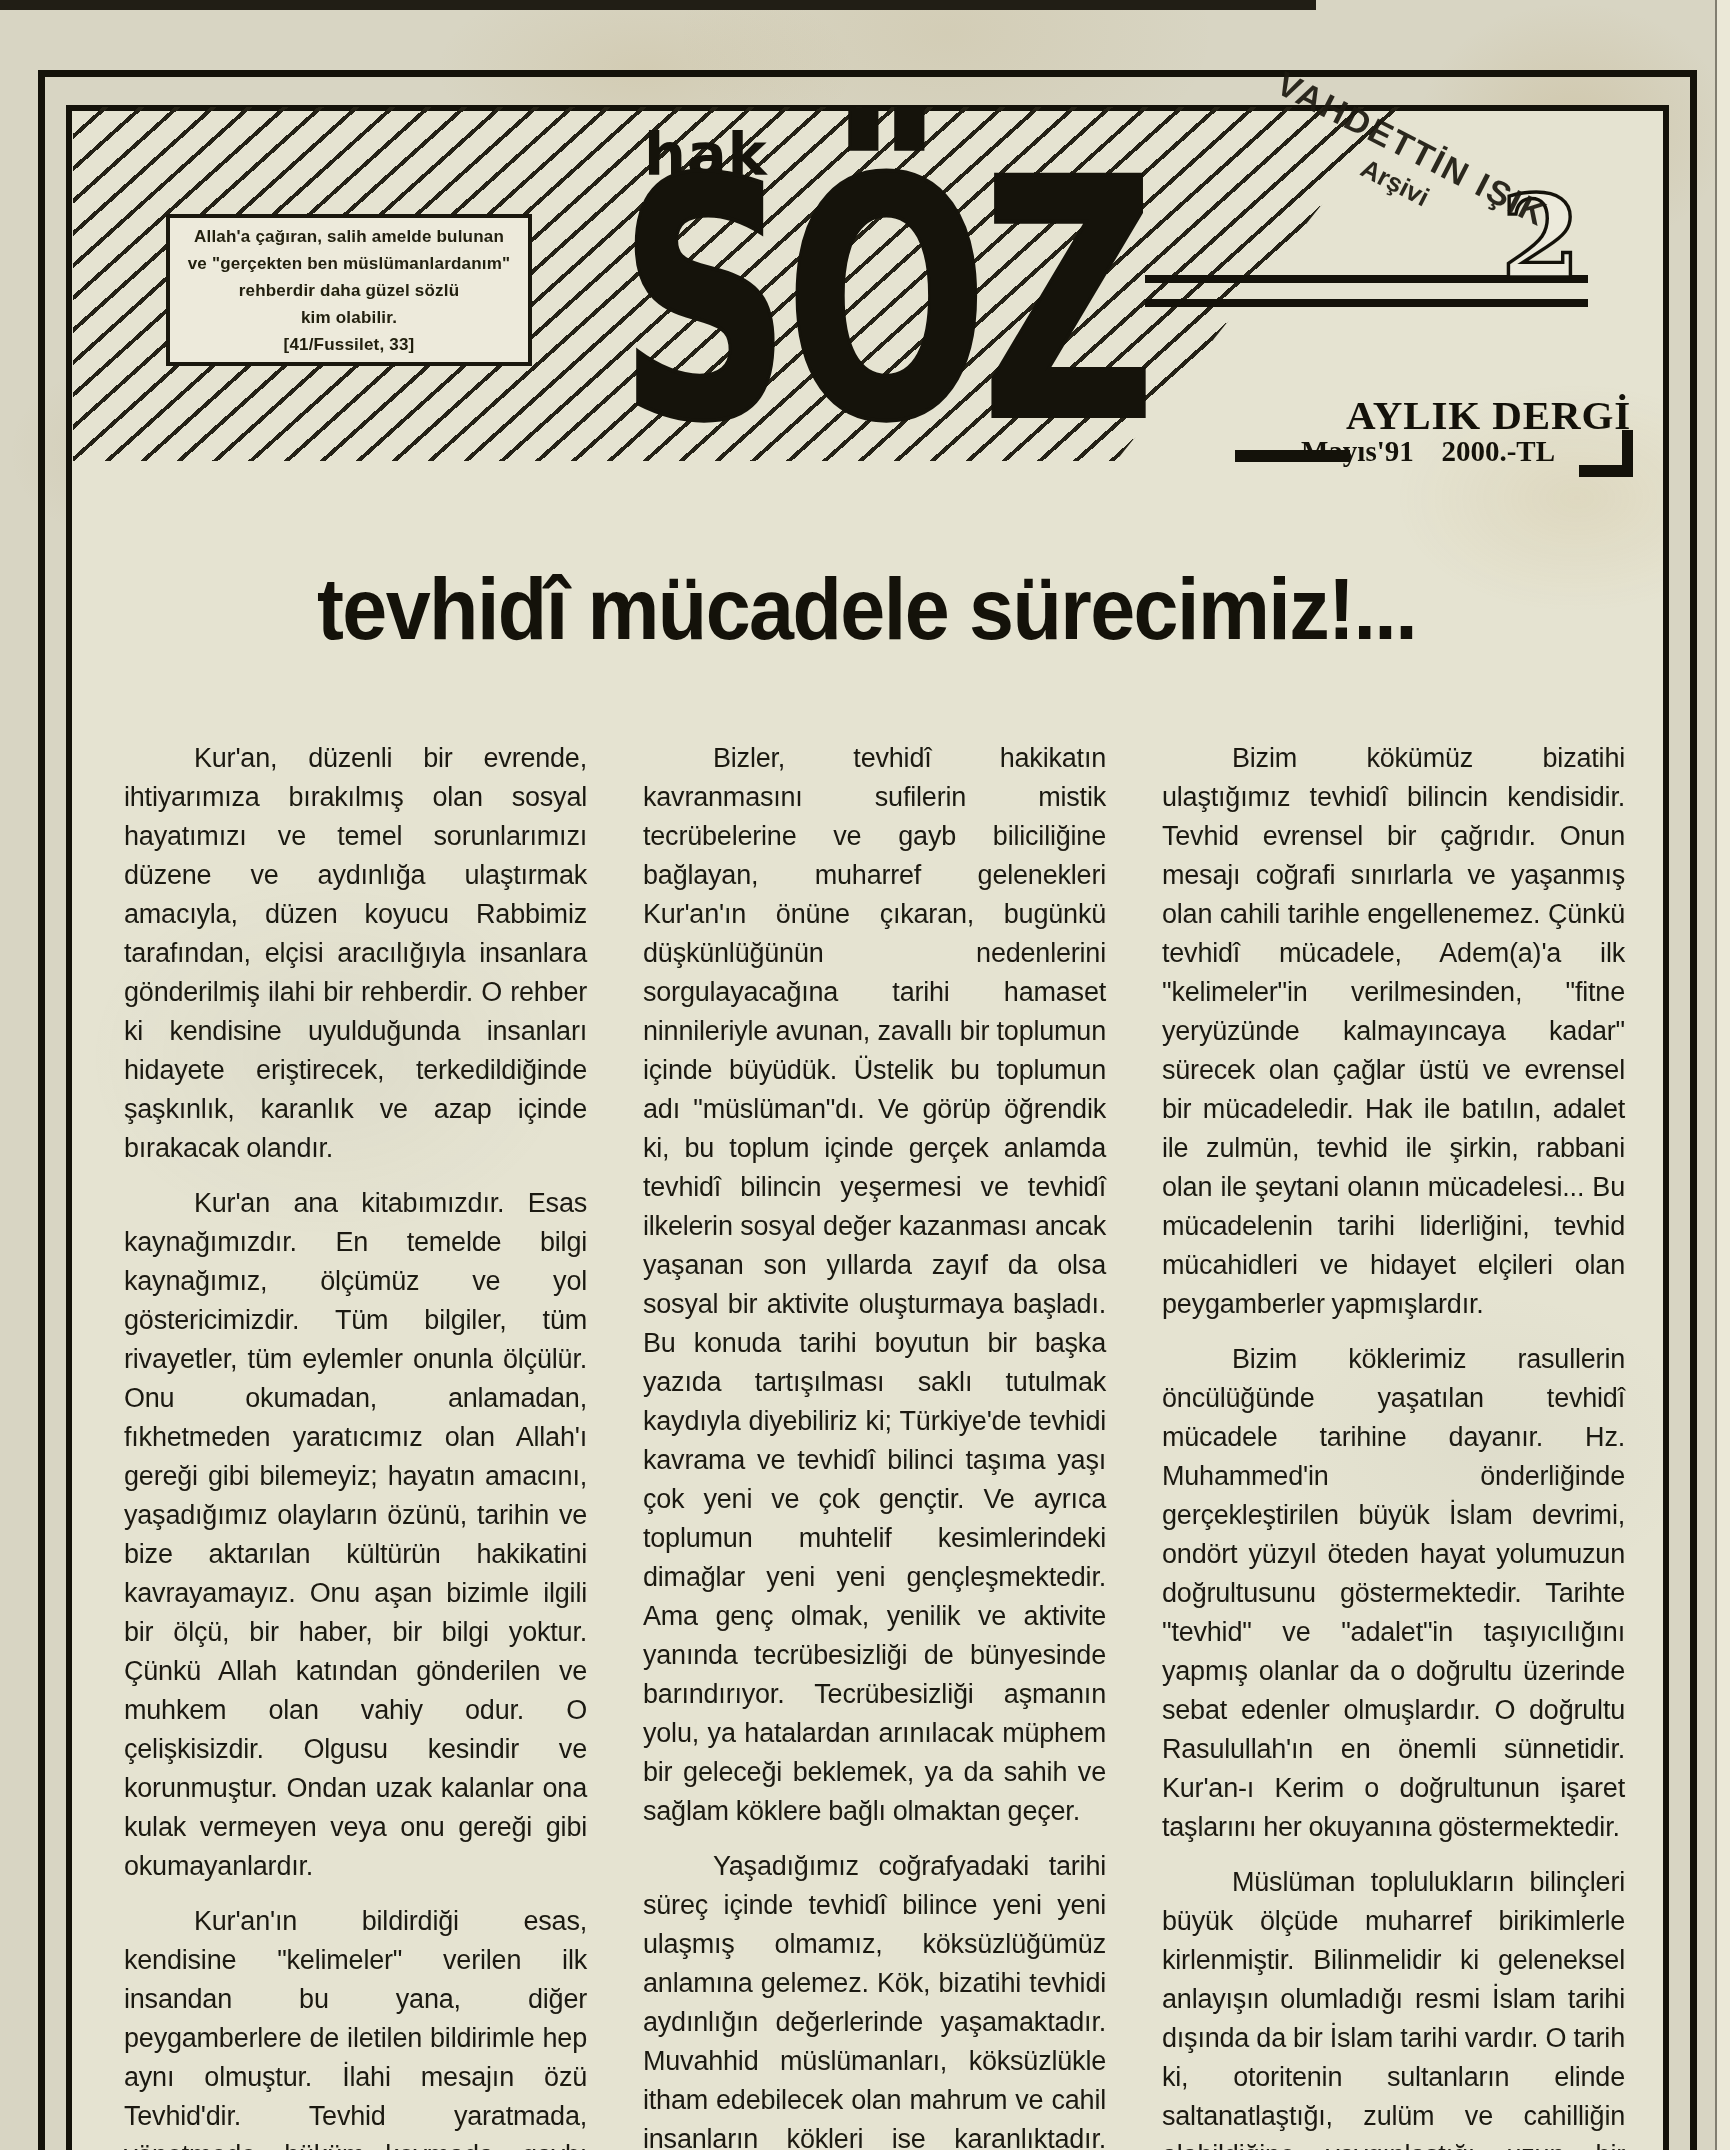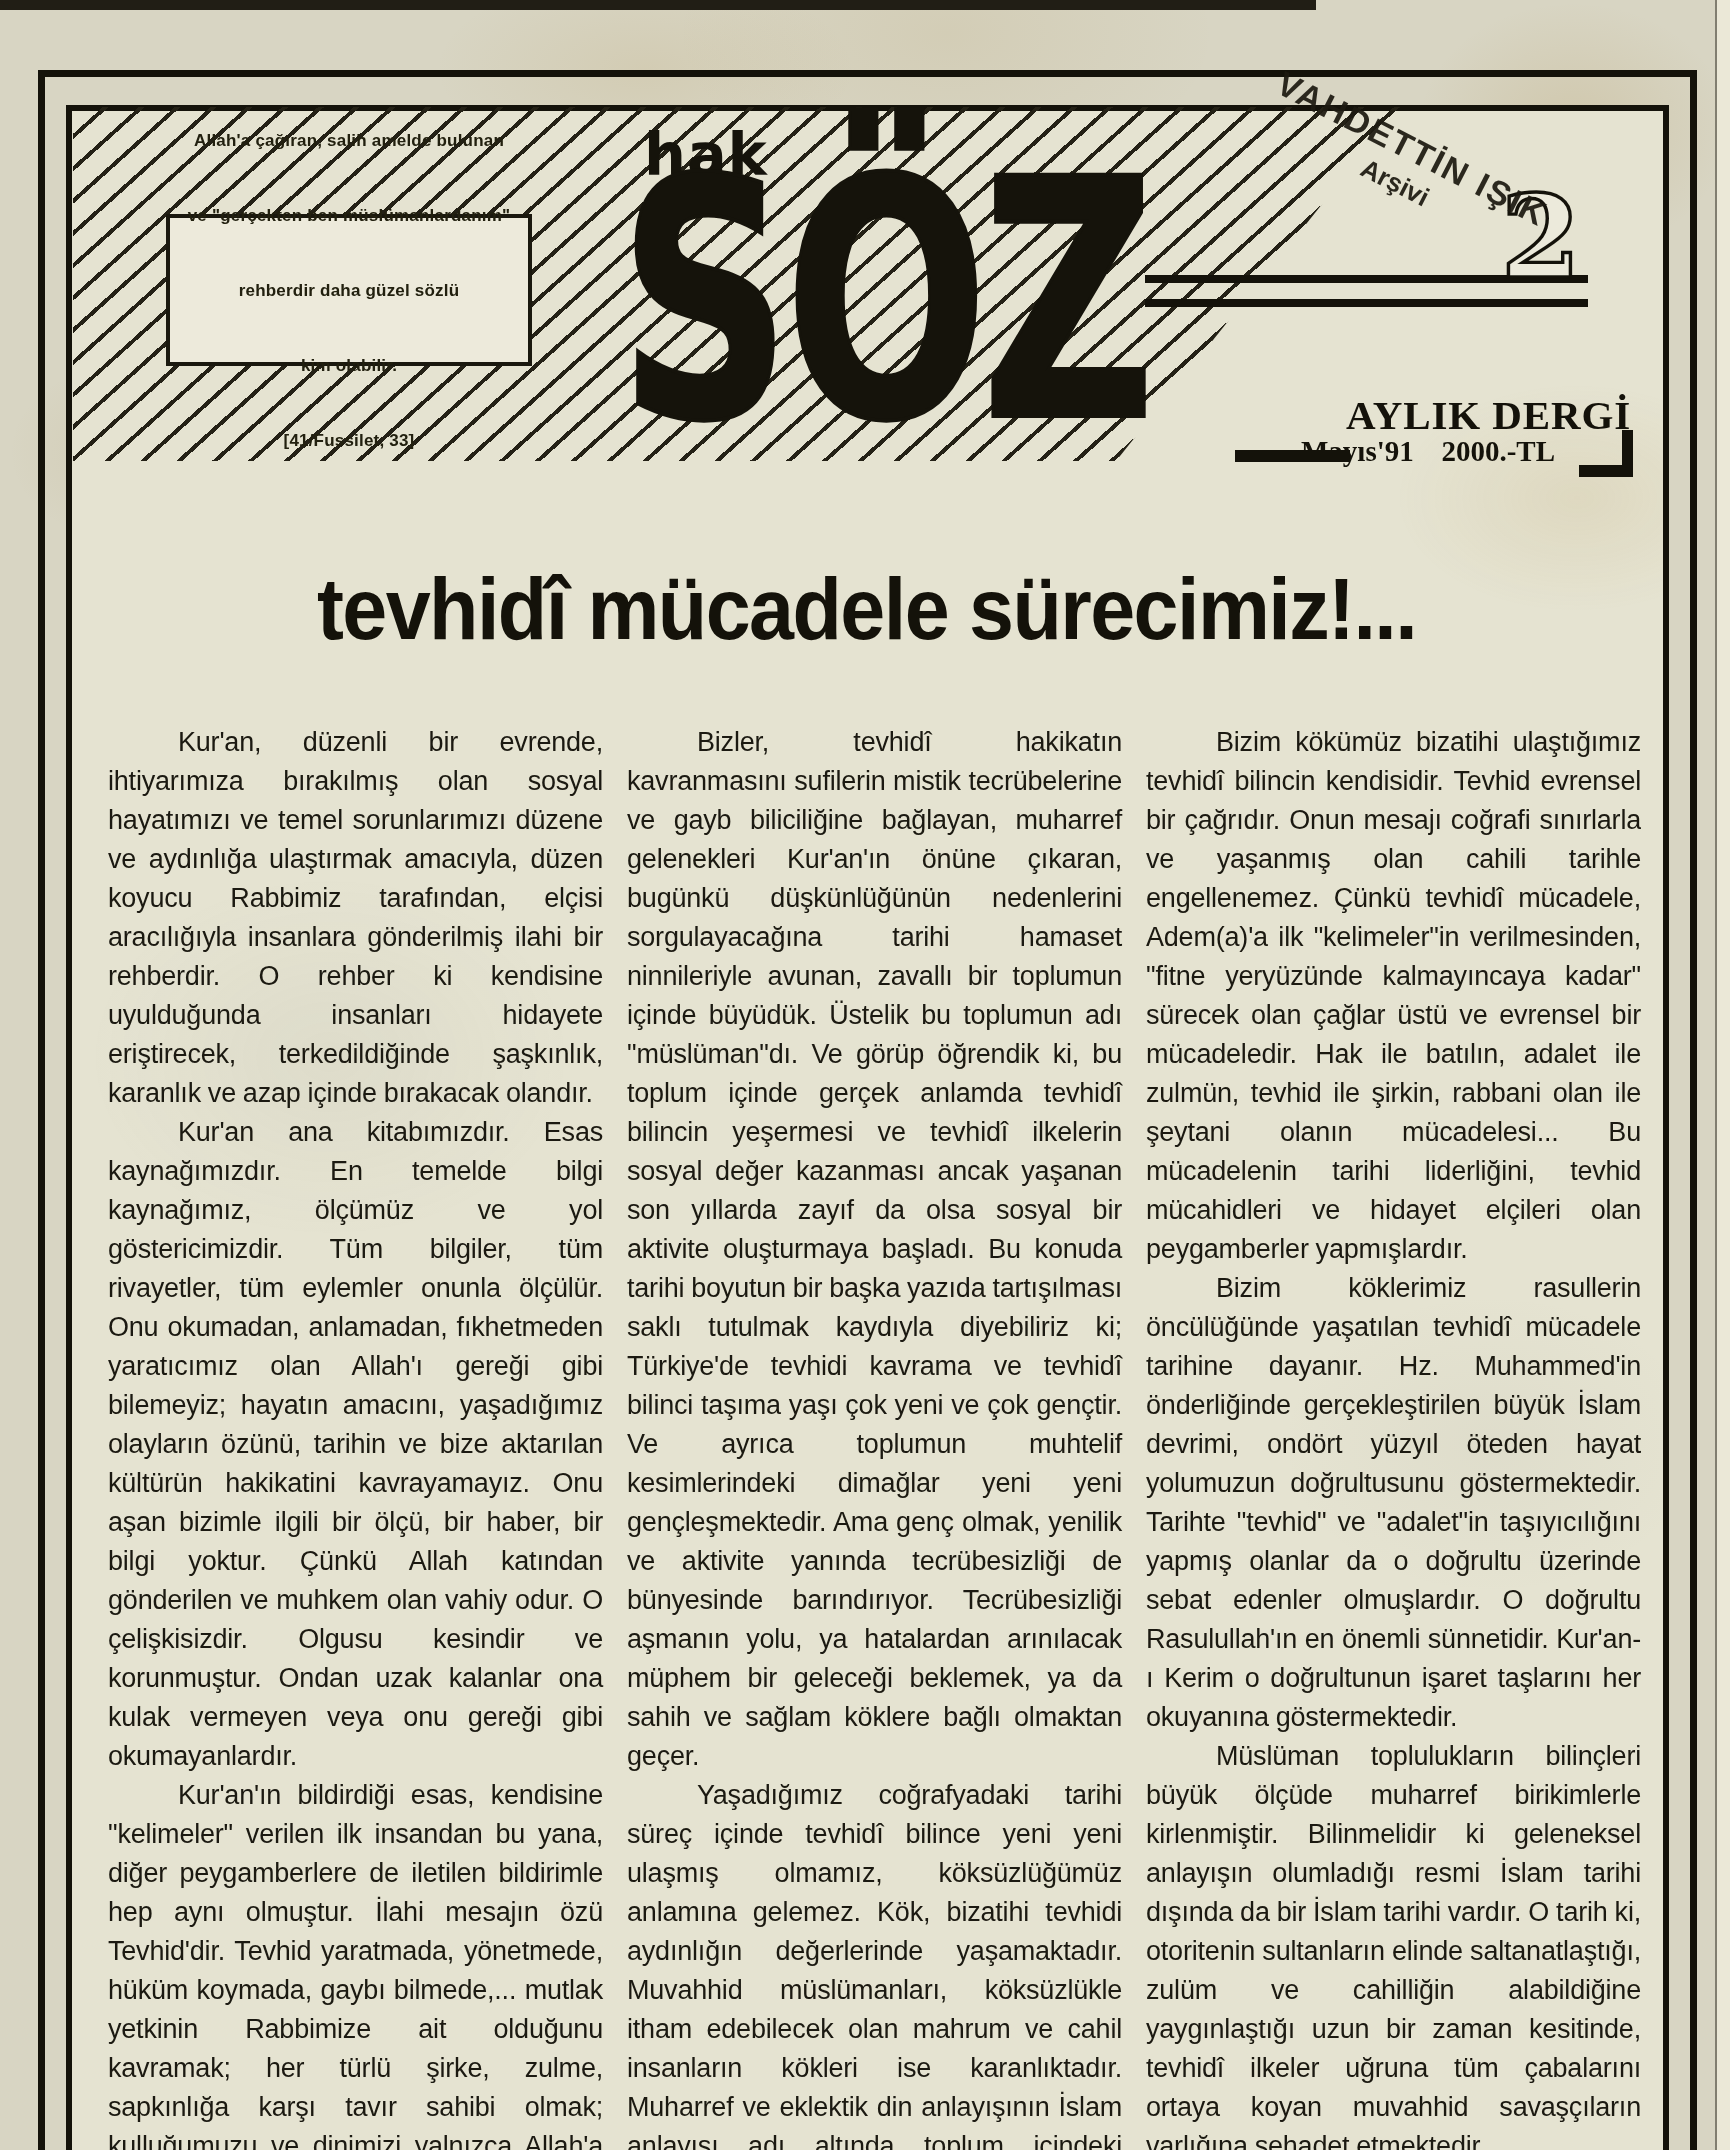--- a/index.html
+++ b/index.html
@@ -29,21 +29,21 @@
   }
   
   .hatch{
     position:absolute;left:73px;top:107px;width:1327px;height:354px;
     background:repeating-linear-gradient(138deg, rgba(0,0,0,0) 0 20px, #242116 20px 24px);
     clip-path:polygon(0 0, 100% 0, calc(100% - 284px) 100%, 0 100%);
   }
   .quote-box{
     position:absolute;left:166px;top:214px;width:358px;height:144px;
     background:#edeadb;border:4.3px solid #1a180e;
-    display:flex;flex-direction:column;justify-content:center;align-items:center;gap:48px;
+    display:flex;flex-direction:column;justify-content:center;align-items:center;
   }
   .quote-box div{
     font-size:17px;line-height:27px;font-weight:bold;text-align:center;color:#22200f;
     letter-spacing:0.2px;white-space:nowrap;
   }
   .logo-hak{position:absolute;left:644px;top:120px;font-size:59px;font-weight:bold;
     font-family:"DejaVu Sans", sans-serif;letter-spacing:0.9px;color:#15130b;}
   .logo-soz{
     position:absolute;left:619px;top:151px;height:301px;
     font-family:"DejaVu Sans", sans-serif;font-weight:bold;font-size:331px;line-height:301px;
@@ -81,21 +81,21 @@
     font-size:87px;font-weight:bold;letter-spacing:-1.7px;color:#14120a;
     transform:scaleX(.93);transform-origin:center top;white-space:nowrap;
   }
   
   .columns{
     position:absolute;left:108px;top:723px;width:1533px;height:1569px;
     display:flex;gap:24px;overflow:hidden;
   }
   .column{width:495px;flex:0 0 auto;}
   .column p{
-    margin:0;text-indent:70px;text-align:justify;
+    margin:16px;text-indent:70px;text-align:justify;
     font-size:27px;line-height:39px;letter-spacing:-0.2px;word-spacing:-0.4px;color:#1b1911;
   }
   .column p.continuation{text-indent:0;}
 </style>
 </head>
 <body>
 
 <div class="page">
 
   <div class="strip-top"></div>

